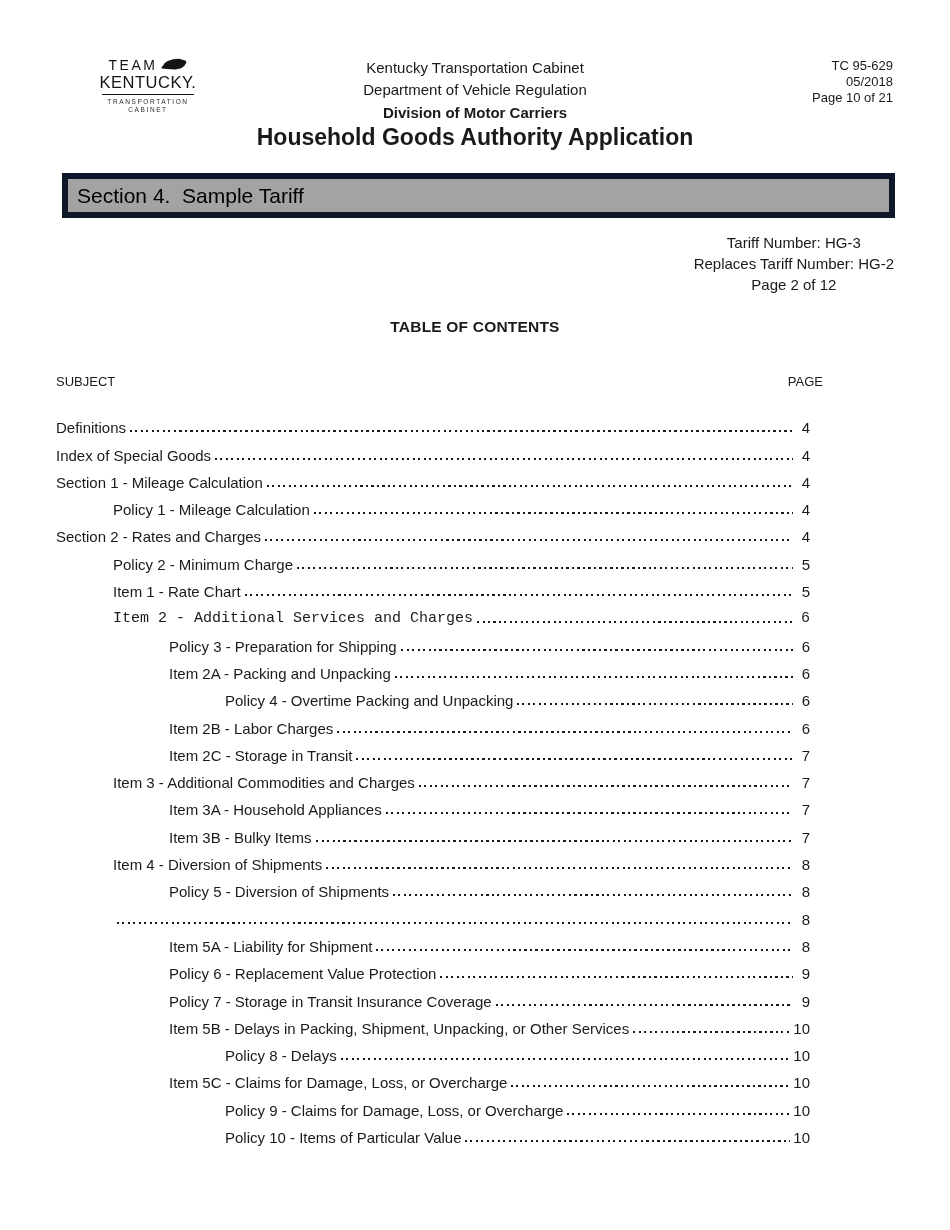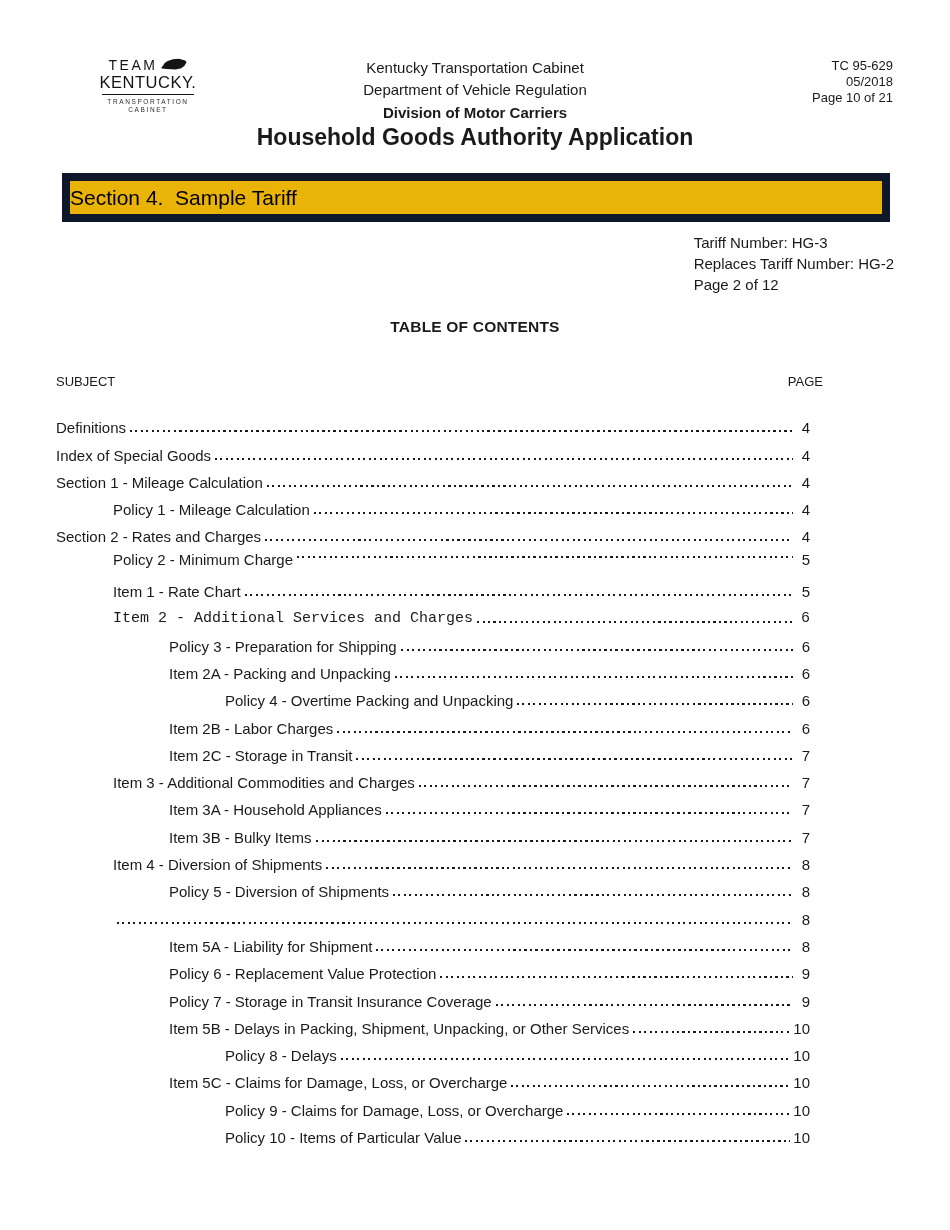--- a/index.html
+++ b/index.html
@@ -33,32 +33,33 @@
   .hdr-line-title { font-size: 23px; line-height: 27px; font-weight: bold; }
 
   .hdr-right {
     position: absolute; right: 57px; top: 58px;
     text-align: right; font-size: 13px; line-height: 16px;
   }
 
   
   .section-bar {
     position: absolute; left: 62px; top: 173px; width: 812px; height: 33px;
-    background: #eab308;
-    border: 8px solid #0f172a;
+    background: #a3a3a3;
+    border: 6px solid #0f172a;
     display: flex; align-items: center;
+    padding-left: 9px;
     font-size: 21px;
     white-space: pre-wrap;
     color: #000;
   }
 
   
   .tariff-info {
     position: absolute; top: 232px; right: 56px;
-    text-align: left; font-size: 15px; line-height: 21px;
+    text-align: center; font-size: 15px; line-height: 21px;
   }
 
   
   .toc-title {
     position: absolute; top: 318px; left: 0; right: 0;
     text-align: center; font-weight: bold; font-size: 15.5px;
     letter-spacing: 0.2px;
   }
   .toc-head {
     position: absolute; top: 374px; left: 56px; width: 767px;
@@ -147,21 +148,21 @@
     <div class="toc-row" style="padding-left: 57px;">
       <span class="toc-label">Policy 1 - Mileage Calculation</span>
       <span class="toc-leader"></span>
       <span class="toc-page">4</span>
     </div>
     <div class="toc-row" style="padding-left: 0px;">
       <span class="toc-label">Section 2 - Rates and Charges</span>
       <span class="toc-leader"></span>
       <span class="toc-page">4</span>
     </div>
-    <div class="toc-row" style="padding-left: 57px; align-items: center;">
+    <div class="toc-row" style="padding-left: 57px;">
       <span class="toc-label">Policy 2 - Minimum Charge</span>
       <span class="toc-leader"></span>
       <span class="toc-page">5</span>
     </div>
     <div class="toc-row" style="padding-left: 57px;">
       <span class="toc-label">Item 1 - Rate Chart</span>
       <span class="toc-leader"></span>
       <span class="toc-page">5</span>
     </div>
     <div class="toc-row" style="padding-left: 57px; font-family: Liberation Mono, monospace;">

